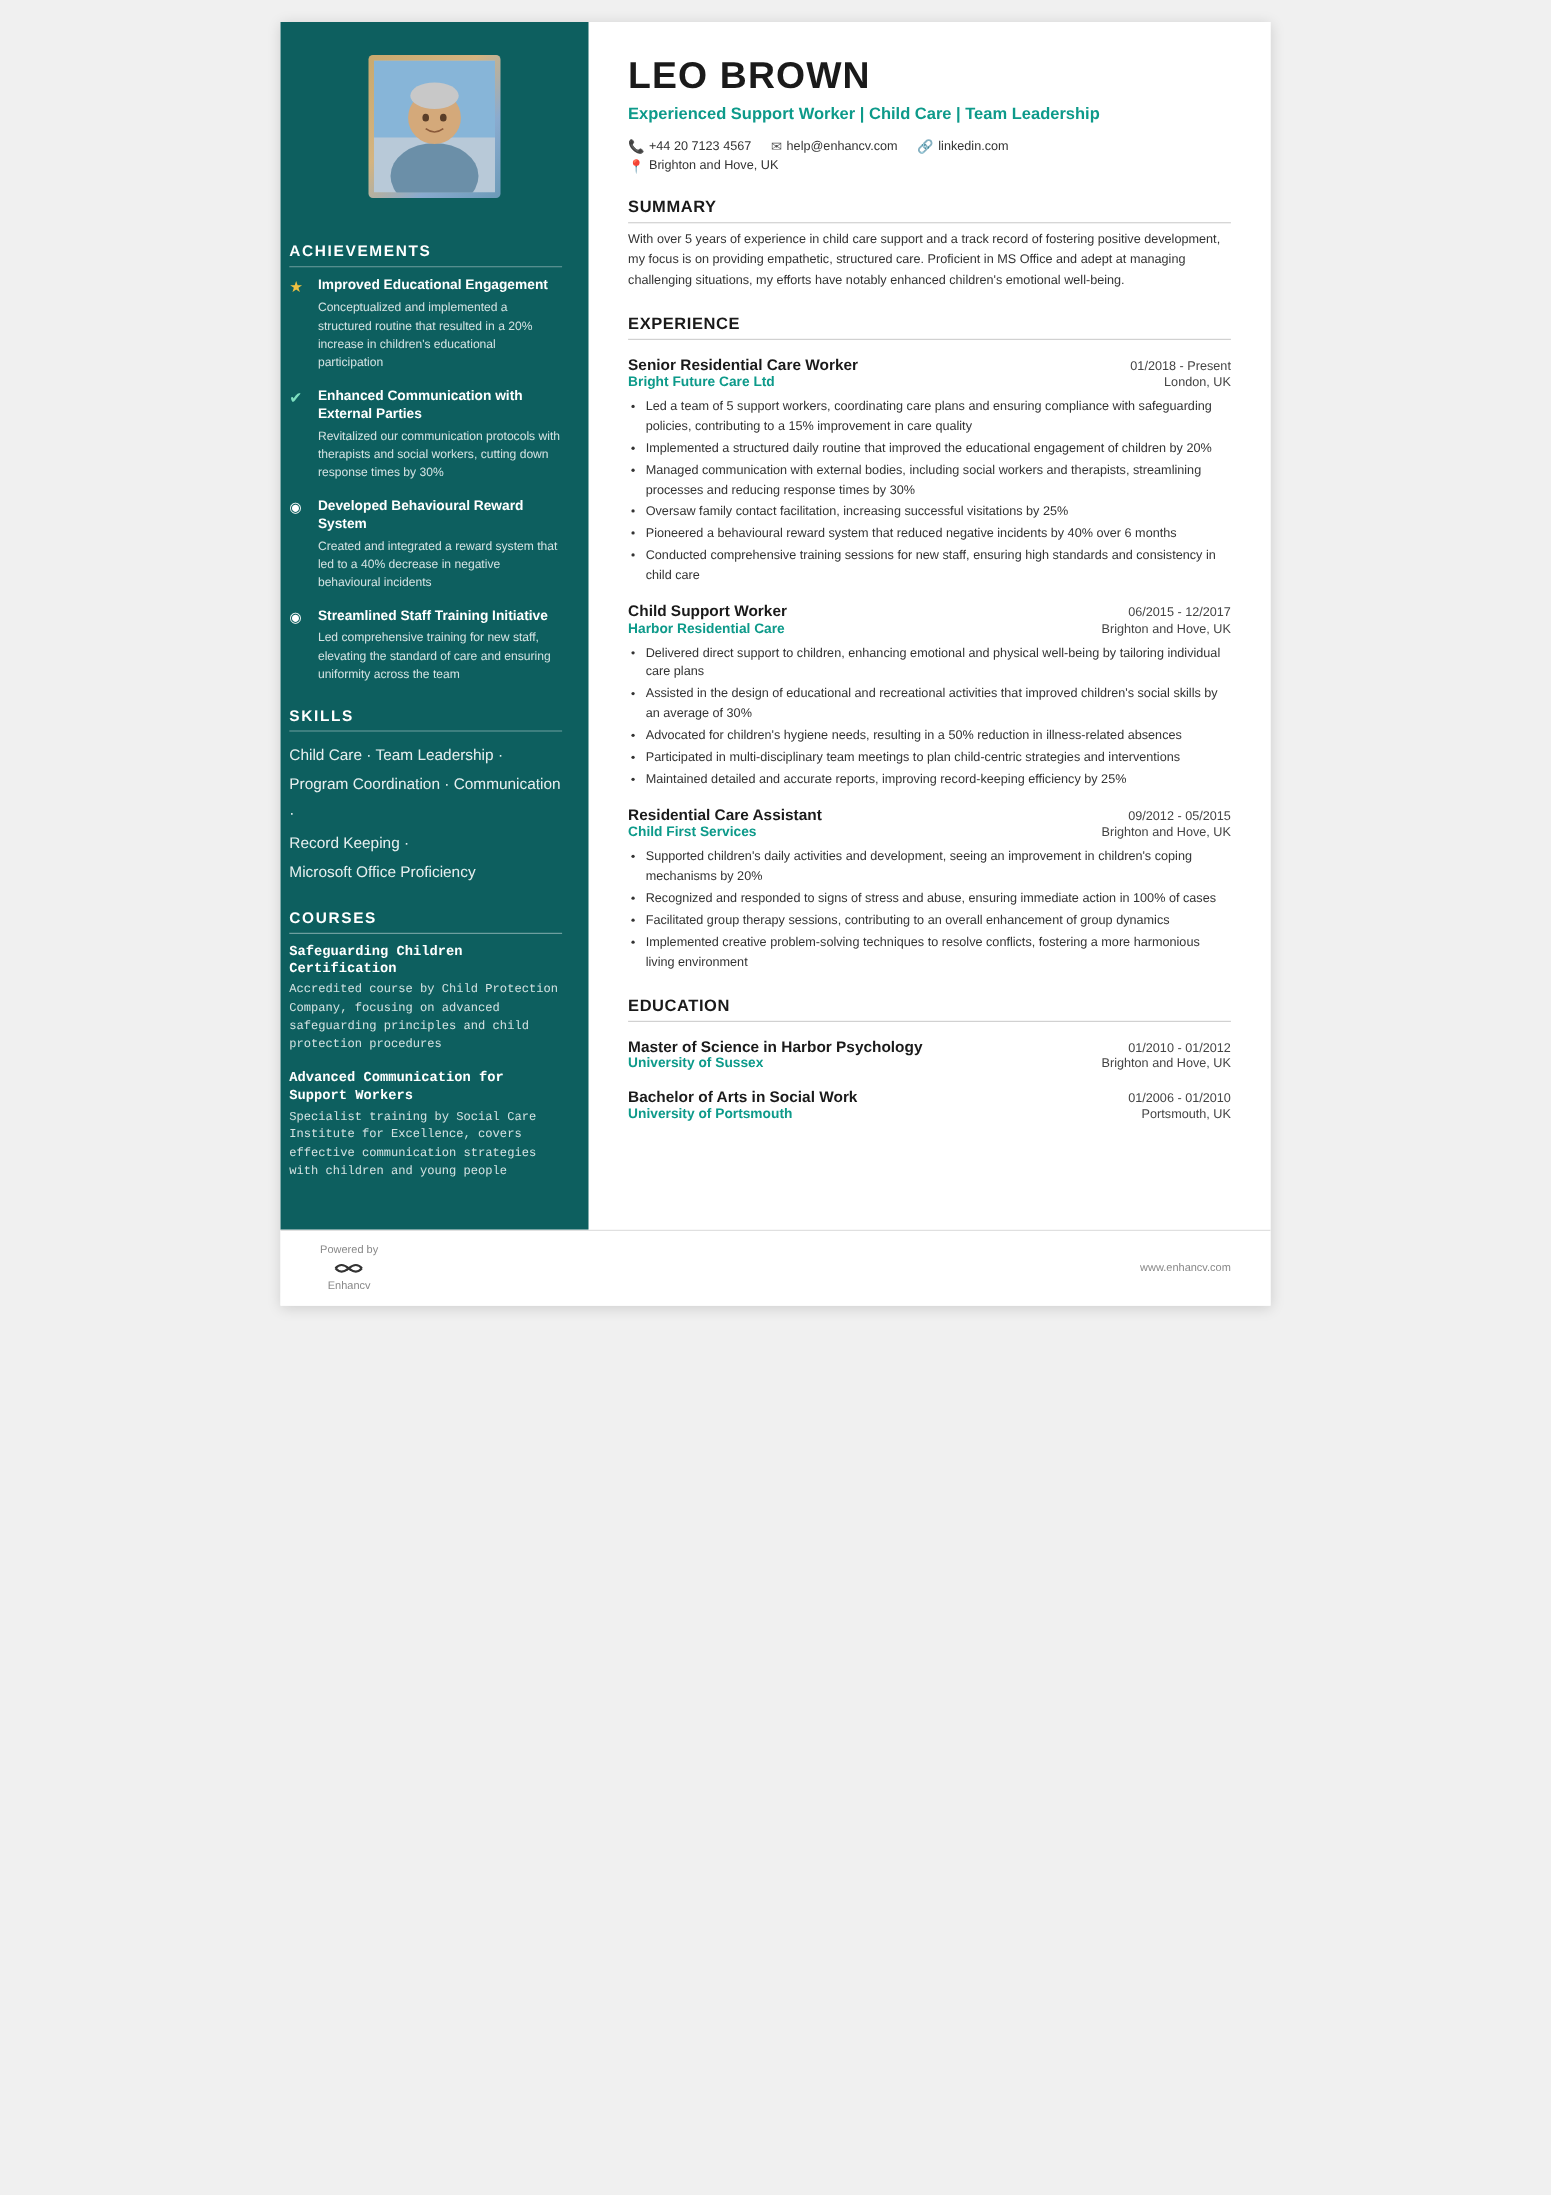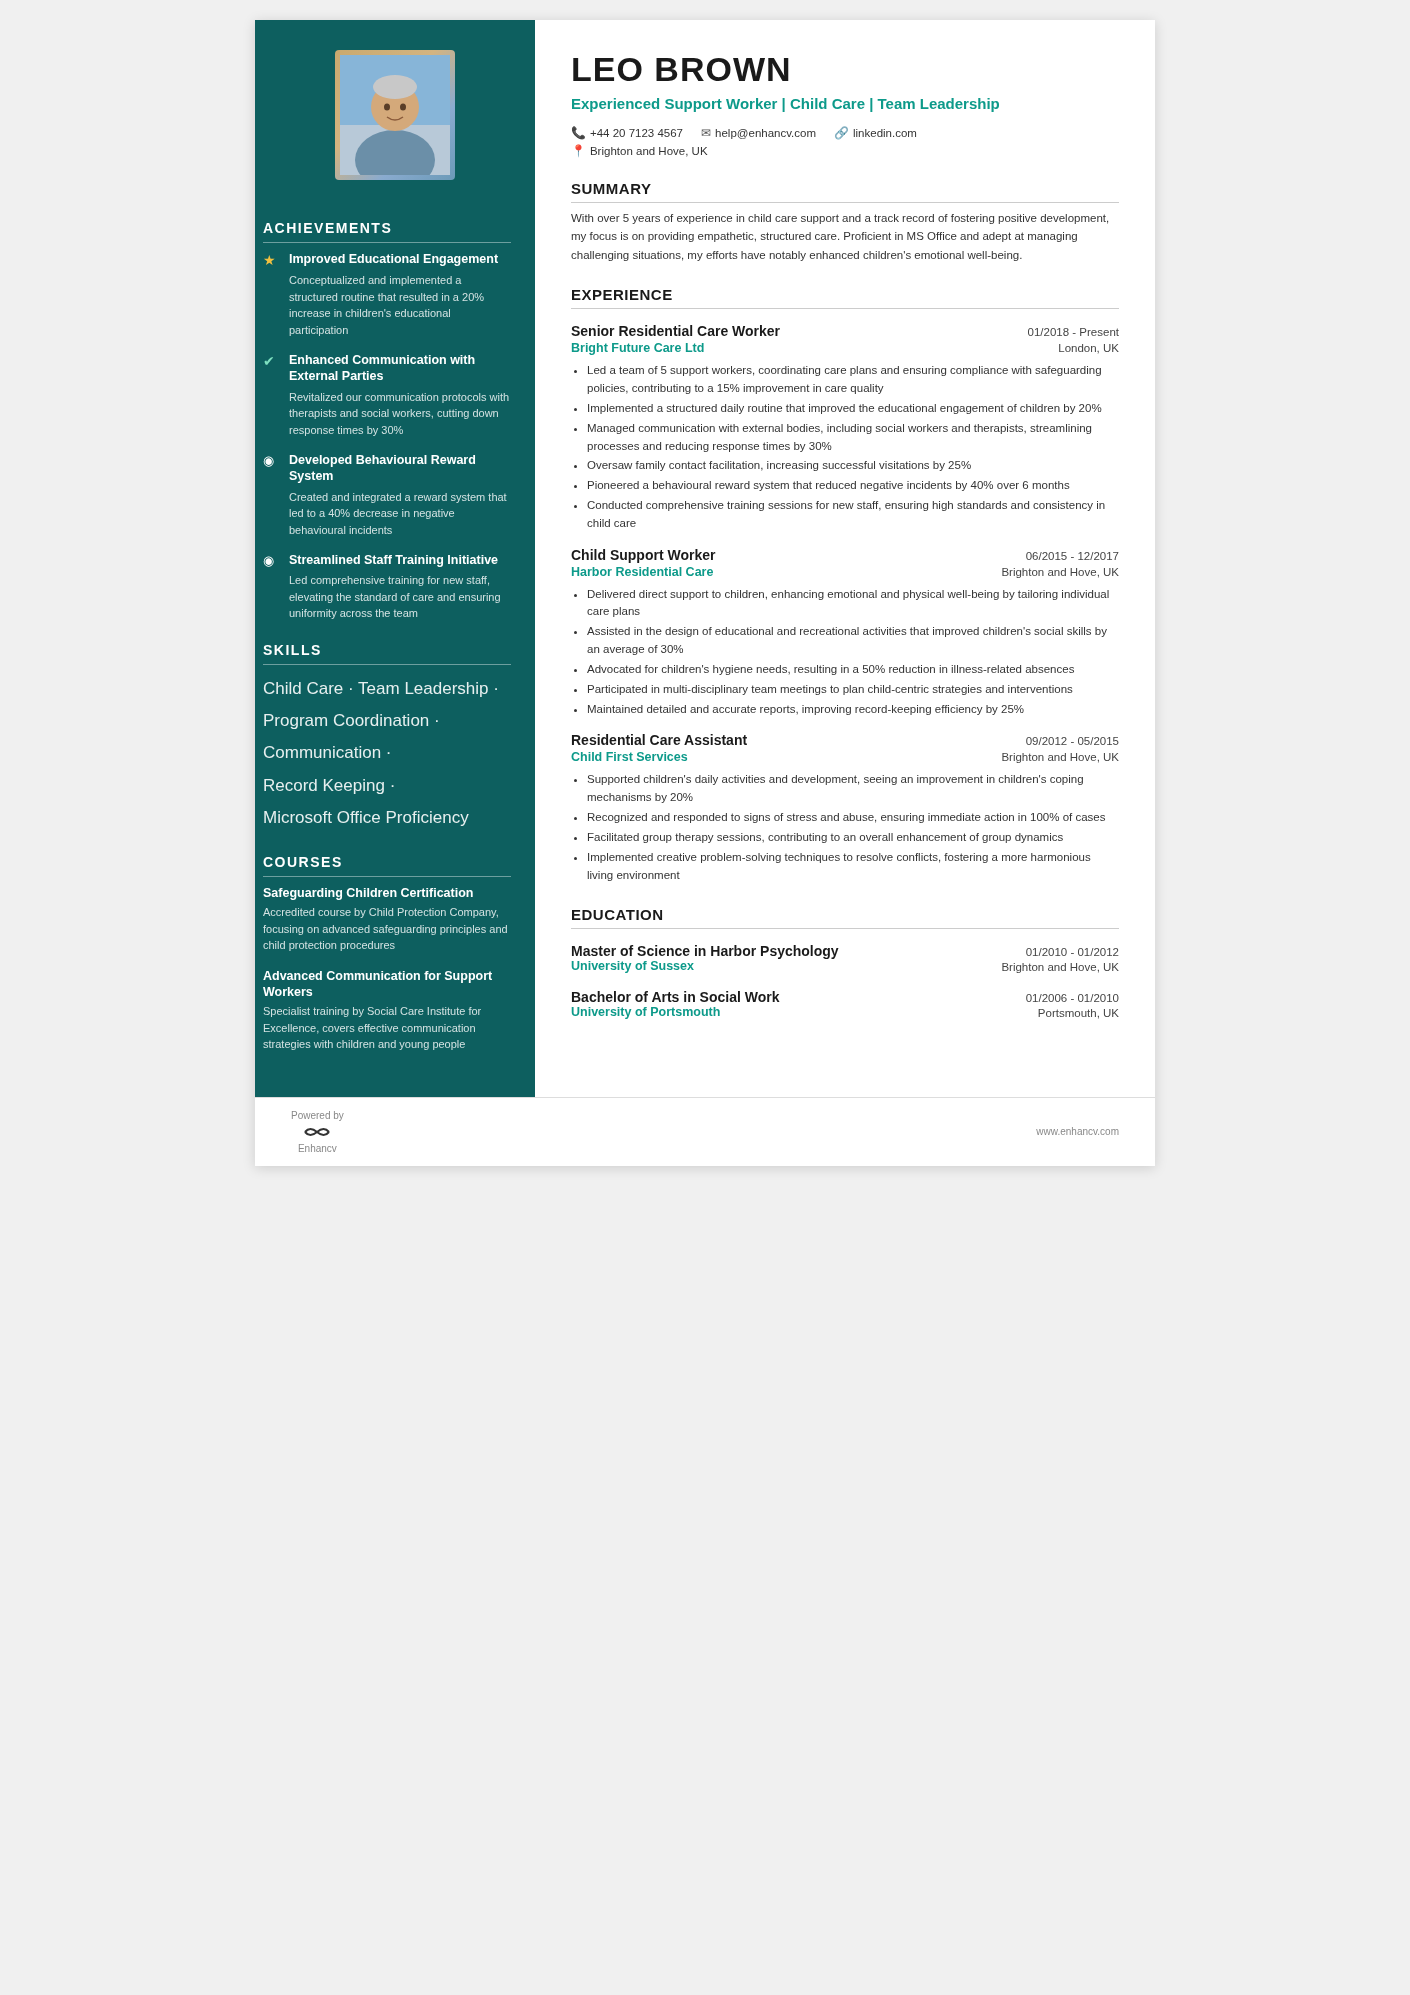--- a/index.html
+++ b/index.html
@@ -89,27 +89,28 @@
       line-height: 1.3;
     }
     .achievement-desc {
       font-size: 11px;
       color: rgba(255,255,255,0.82);
       line-height: 1.5;
       padding-left: 26px;
     }
     
     .skills-list {
-      font-size: 17px;
+      font-size: 14px;
       color: rgba(255,255,255,0.9);
       line-height: 1.9;
     }
     
     .course-item {
       margin-bottom: 14px;
+      font-family: Liberation Mono, monospace;
     }
     .course-title {
       font-size: 12.5px;
       font-weight: 700;
       color: #fff;
       line-height: 1.3;
       margin-bottom: 3px;
     }
     .course-desc {
       font-size: 11px;

